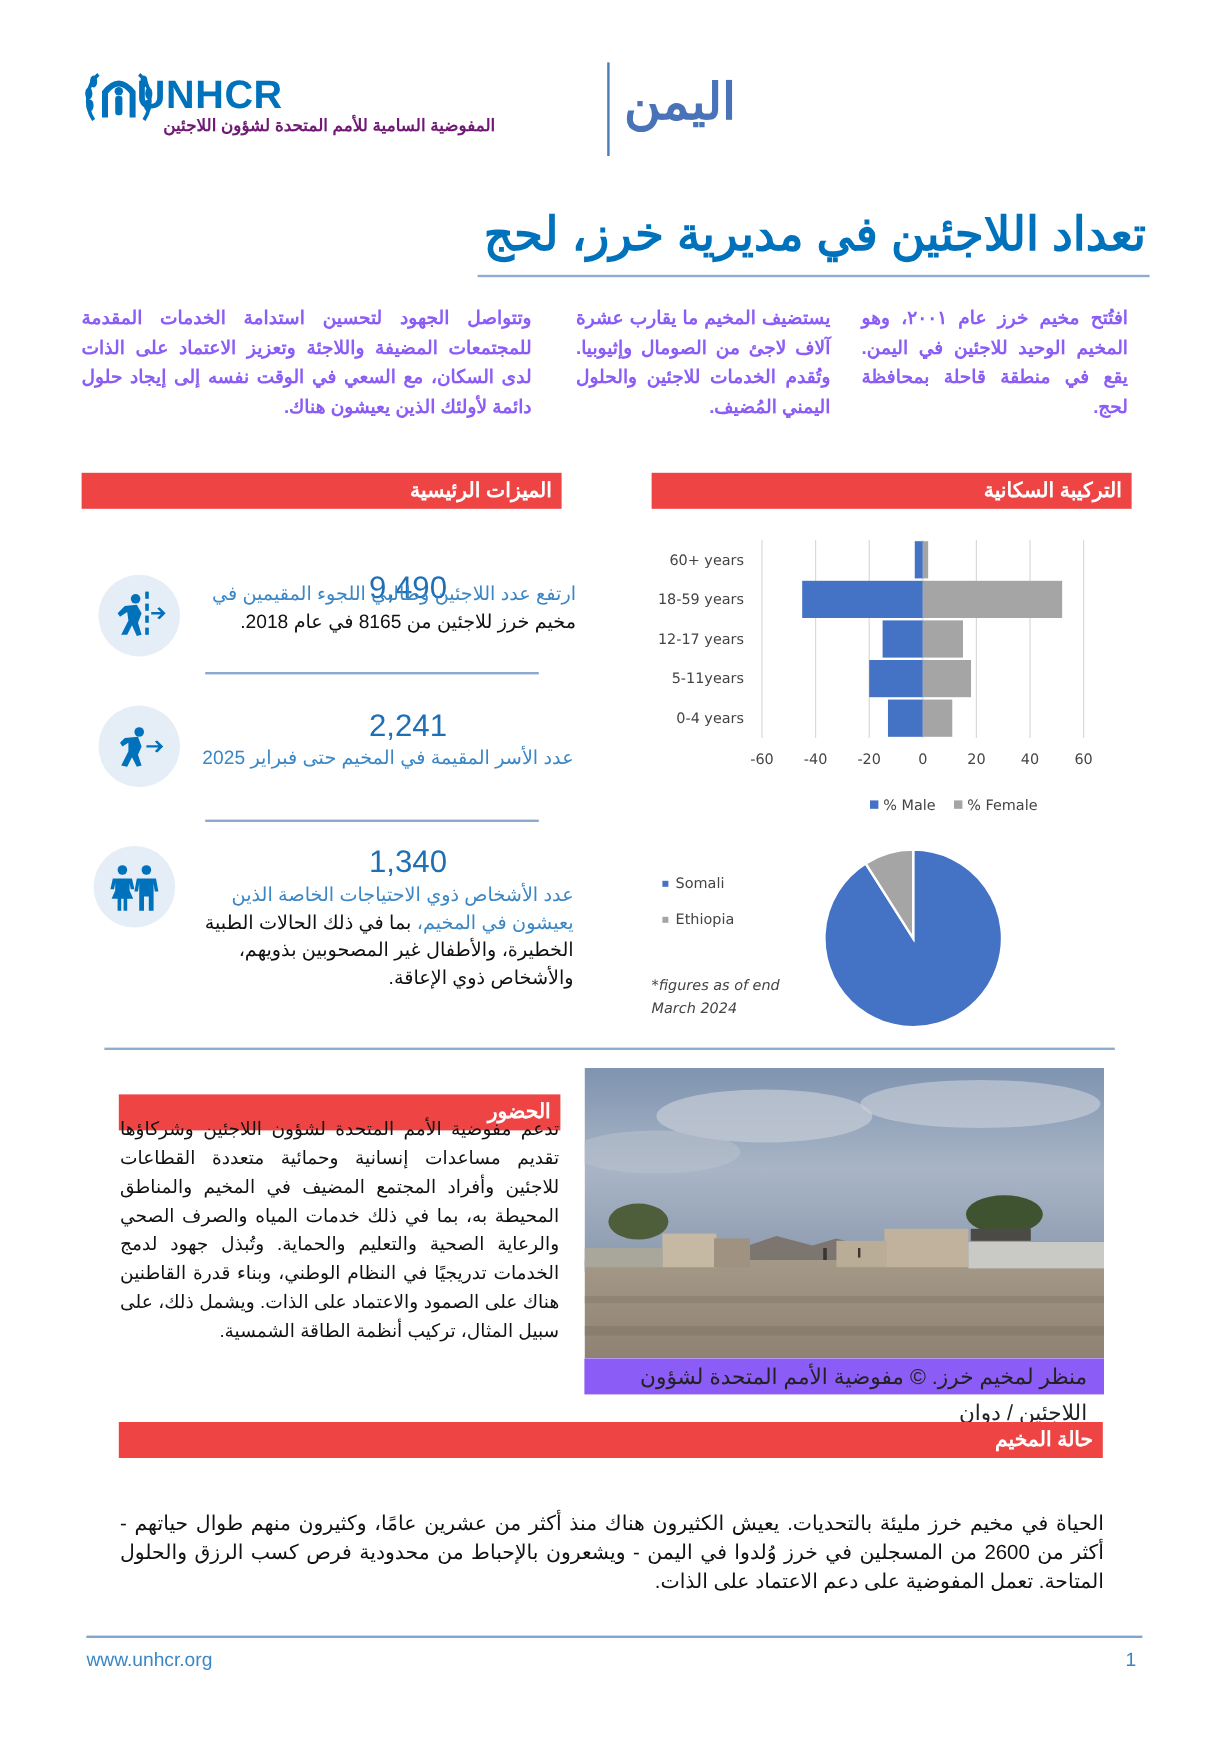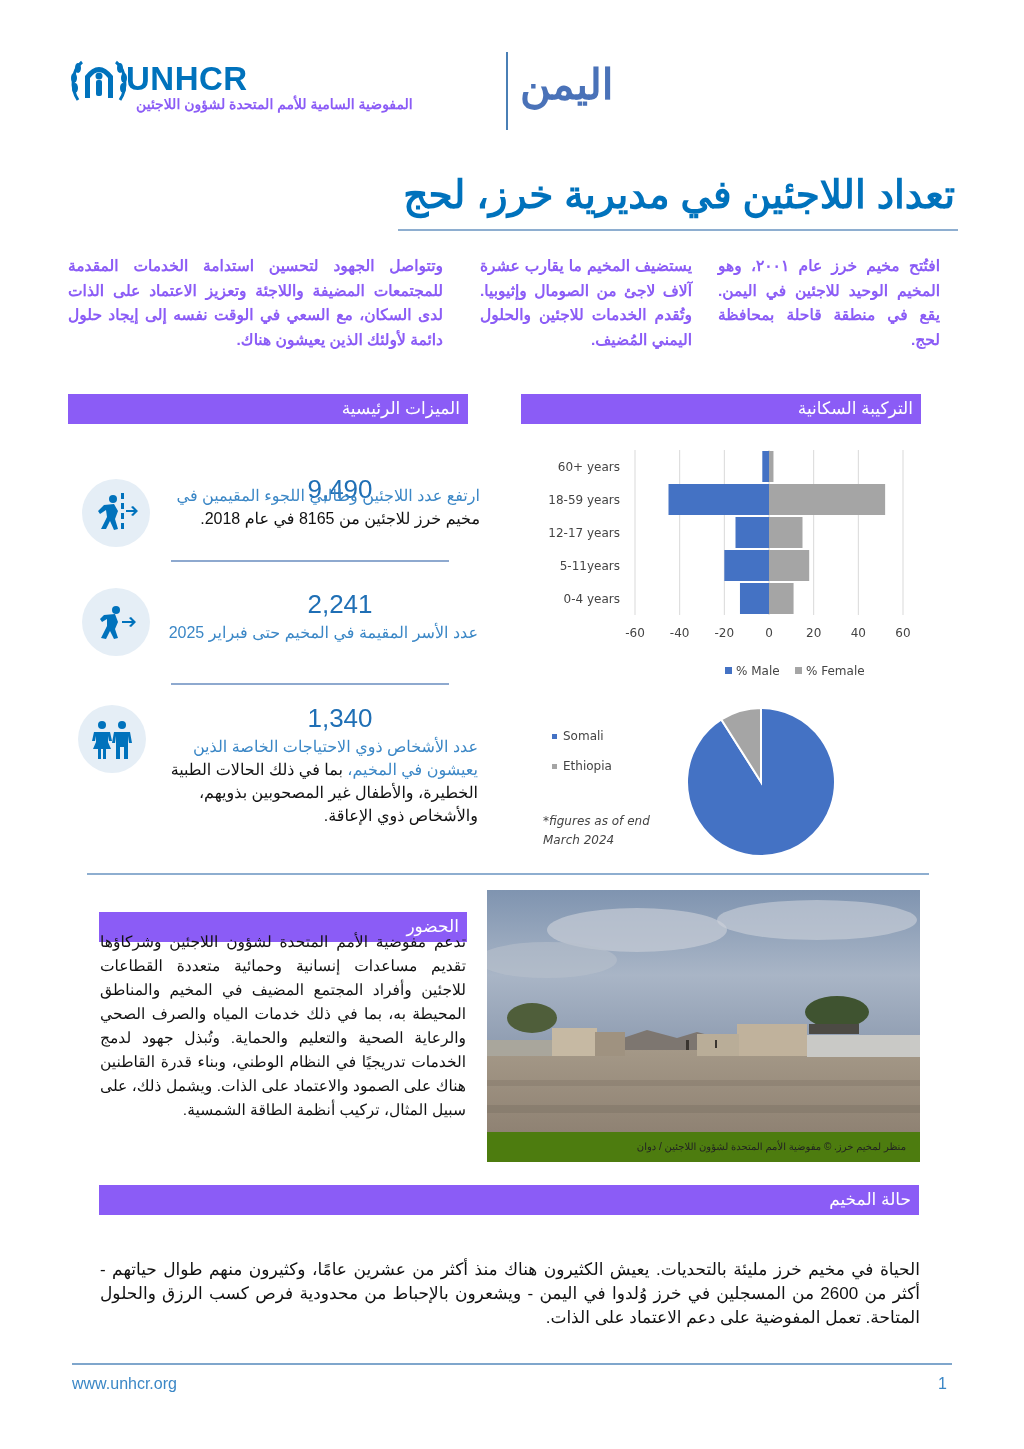--- a/index.html
+++ b/index.html
@@ -2,53 +2,53 @@
 <html><head>
 <meta charset="utf-8">
 <style>
   html,body{margin:0;padding:0;background:#fff;}
   body{width:1024px;height:1449px;position:relative;overflow:hidden;font-family:"Liberation Sans",sans-serif;color:#111;}
   .abs{position:absolute;}
   .rtl{direction:rtl;text-align:right;}
   
   #logo{left:70px;top:58px;width:420px;height:60px;}
   #logo .emblem{position:absolute;left:0;top:0;width:58px;height:48px;}
-  #logo .name{position:absolute;left:56px;top:2px;font-size:33px;font-weight:bold;color:#0072bc;letter-spacing:0.5px;}
-  #logo .sub{position:absolute;left:66px;top:38px;font-size:14px;font-weight:bold;color:#8b5cf6;direction:rtl;white-space:nowrap;}
+  #logo .name{position:absolute;left:44px;top:2px;font-size:33px;font-weight:bold;color:#0072bc;letter-spacing:0.5px;}
+  #logo .sub{position:absolute;left:66px;top:38px;font-size:14px;font-weight:bold;color:#701a75;direction:rtl;white-space:nowrap;}
   #hdr-sep{left:506px;top:52px;width:2px;height:78px;background:#4a7fb5;}
   #country{left:520px;top:60px;width:110px;text-align:left;font-size:42px;font-weight:bold;color:#4a72b8;}
   #page-title{left:300px;top:172px;width:655px;font-size:39px;font-weight:bold;color:#0072bc;}
   #title-rule{left:398px;top:229px;width:560px;height:2px;background:#8eaed0;}
   
   .intro{font-size:15.5px;font-weight:bold;line-height:24.5px;color:#8b5cf6;}
   #intro-1{left:718px;top:254px;width:222px;text-align:justify;text-align-last:right;}
   #intro-2{left:480px;top:254px;width:212px;text-align:justify;text-align-last:right;}
   #intro-3{left:68px;top:254px;width:375px;text-align:justify;text-align-last:right;}
   
-  .sec{background:#8b5cf6;color:#fff;font-weight:normal;font-size:17px;line-height:30px;height:30px;padding:0 8px;box-sizing:border-box;}
-  #sec-demo{left:521px;top:394px;width:400px;}
+  .sec{background:#ef4444;color:#fff;font-weight:bold;font-size:17px;line-height:30px;height:30px;padding:0 8px;box-sizing:border-box;}
+  #sec-demo{left:543px;top:394px;width:400px;}
   #sec-key{left:68px;top:394px;width:400px;}
   #sec-presence{left:99px;top:888px;width:368px;margin-top:24px;}
   #sec-camp{left:99px;top:1185px;width:820px;padding-left:47px;}
   
   .kf-icon{width:68px;height:68px;border-radius:50%;background:#e5eef6;}
   .kf-icon svg{width:68px;height:68px;}
   .kf-num{font-size:26px;color:#1f6fb5;text-align:center;width:320px;}
   .kf-text{font-size:16px;line-height:23px;}
   .blue{color:#3b87c6;}
   .kf-rule{height:2px;background:#8ea9cf;width:278px;left:171px;}
   
   #pyramid{left:525px;top:445px;width:400px;height:240px;}
   #pie{left:525px;top:695px;width:330px;height:170px;}
   .axis-text{font-family:"DejaVu Sans",sans-serif;font-size:12px;fill:#444;}
   #mid-rule{left:87px;top:873px;width:842px;height:2px;background:#8eaed0;}
   
   #presence-text{left:100px;top:930px;width:366px;font-size:15.5px;line-height:24px;text-align:justify;text-align-last:right;}
   #photo{left:487px;top:890px;width:433px;height:242px;overflow:hidden;}
-  #photo-caption{left:487px;top:1132px;width:433px;height:30px;background:#4d7c0f;font-size:10px;line-height:30px;padding-right:14px;box-sizing:border-box;color:#222;}
+  #photo-caption{left:487px;top:1132px;width:433px;height:30px;background:#8b5cf6;font-size:18px;line-height:30px;padding-right:14px;box-sizing:border-box;color:#222;}
   #camp-text{left:100px;top:1258px;width:820px;font-size:17px;line-height:24px;text-align:justify;text-align-last:right;}
   
   #footer-rule{left:72px;top:1363px;width:880px;height:2px;background:#7fa6cc;}
   #footer-url{left:72px;top:1375px;font-size:16px;color:#3b87c6;}
   #footer-page{left:938px;top:1375px;font-size:16px;color:#3b87c6;}
 </style>
 </head>
 <body>
 
 <div id="logo" class="abs">

